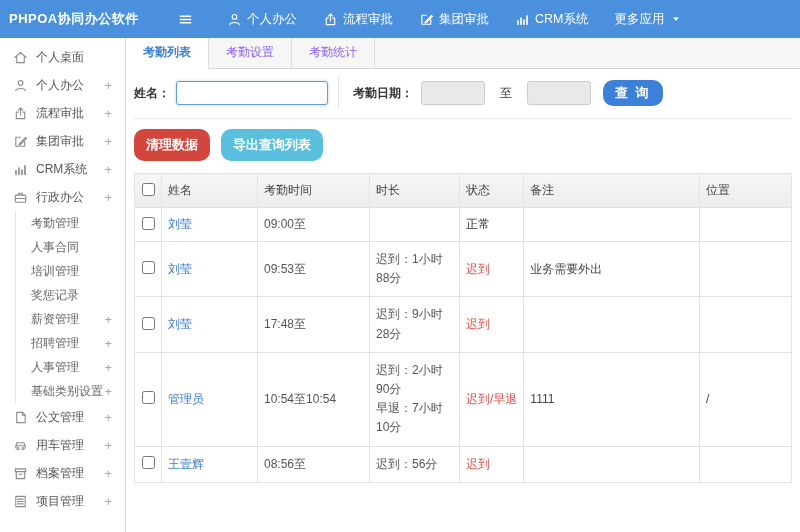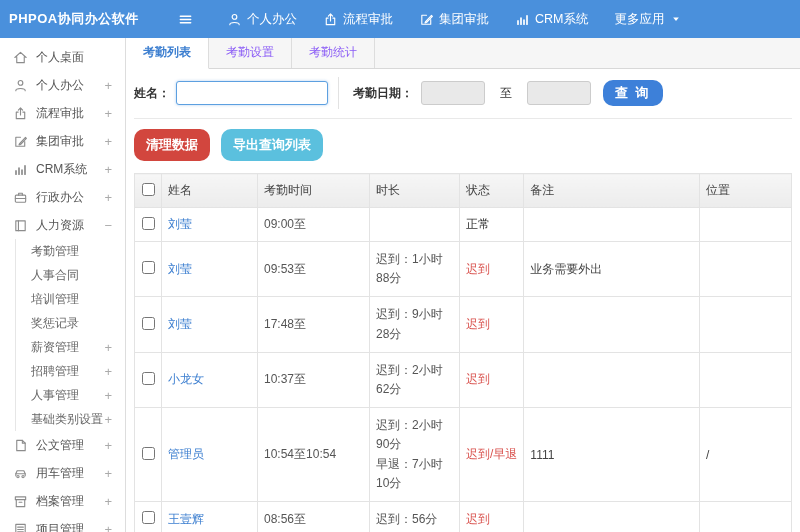--- a/index.html
+++ b/index.html
@@ -172,30 +172,20 @@
         </div>
         <div class="side-item">
           <span class="icon">
             <svg width="15" height="15" viewBox="0 0 16 16" fill="none" stroke="currentColor" stroke-width="1.2" stroke-linecap="round" stroke-linejoin="round">
               <rect x="2.5" y="5.5" width="11" height="7.5" rx="1"></rect>
               <path d="M6 5.5v-2h4v2M2.5 9h11"></path>
             </svg>
           </span>
           <span class="lbl">行政办公</span>
           <span class="expand">+</span>
-        </div>
-        <div class="side-item">
-          <span class="icon">
-            <svg width="15" height="15" viewBox="0 0 16 16" fill="none" stroke="currentColor" stroke-width="1.2" stroke-linecap="round" stroke-linejoin="round">
-              <rect x="3" y="3" width="10" height="10.5"></rect>
-              <path d="M5.8 3v10.5"></path>
-            </svg>
-          </span>
-          <span class="lbl">人力资源</span>
-          <span class="expand">−</span>
         </div>
         <div class="submenu">
           <div class="sub-item">
             <span class="lbl">考勤管理</span>
             <span class="expand"></span>
           </div>
           <div class="sub-item">
             <span class="lbl">人事合同</span>
             <span class="expand"></span>
           </div>
@@ -340,31 +330,20 @@
                 <td class="time">17:48至</td>
                 <td class="dur">
                   <div>迟到：9小时28分</div>
                 </td>
                 <td><span class="status-late">迟到</span></td>
                 <td class="note"></td>
                 <td class="loc"></td>
               </tr>
               <tr>
                 <td class="chk"><input type="checkbox" style=""></td>
-                <td><a class="name-link">小龙女</a></td>
-                <td class="time">10:37至</td>
-                <td class="dur">
-                  <div>迟到：2小时62分</div>
-                </td>
-                <td><span class="status-late">迟到</span></td>
-                <td class="note"></td>
-                <td class="loc"></td>
-              </tr>
-              <tr>
-                <td class="chk"><input type="checkbox" style=""></td>
                 <td><a class="name-link">管理员</a></td>
                 <td class="time">10:54至10:54</td>
                 <td class="dur">
                   <div>迟到：2小时90分</div>
                   <div>早退：7小时10分</div>
                 </td>
                 <td><span class="status-late">迟到/早退</span></td>
                 <td class="note">1111</td>
                 <td class="loc">/</td>
               </tr>

